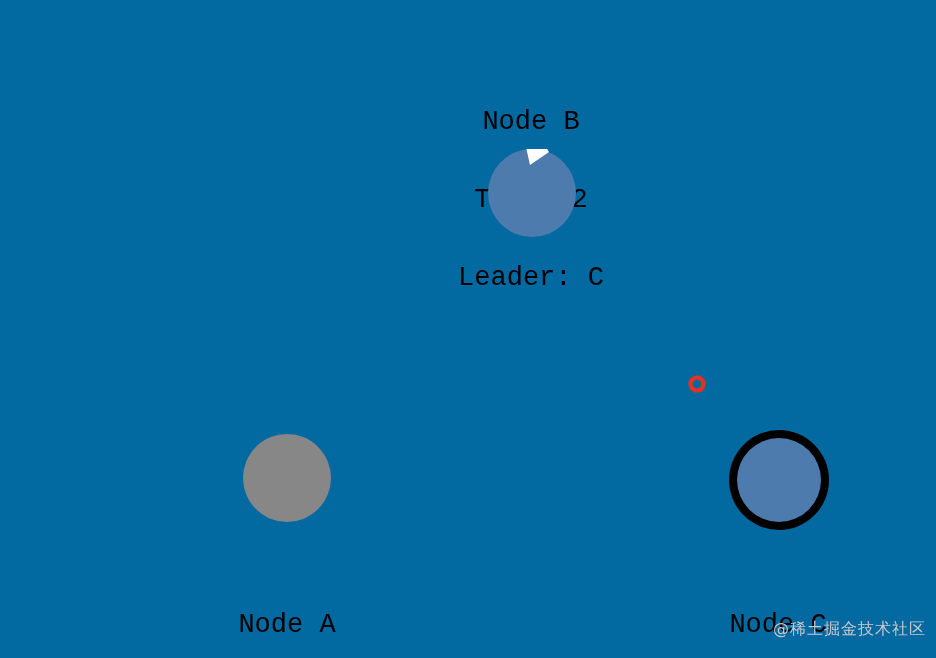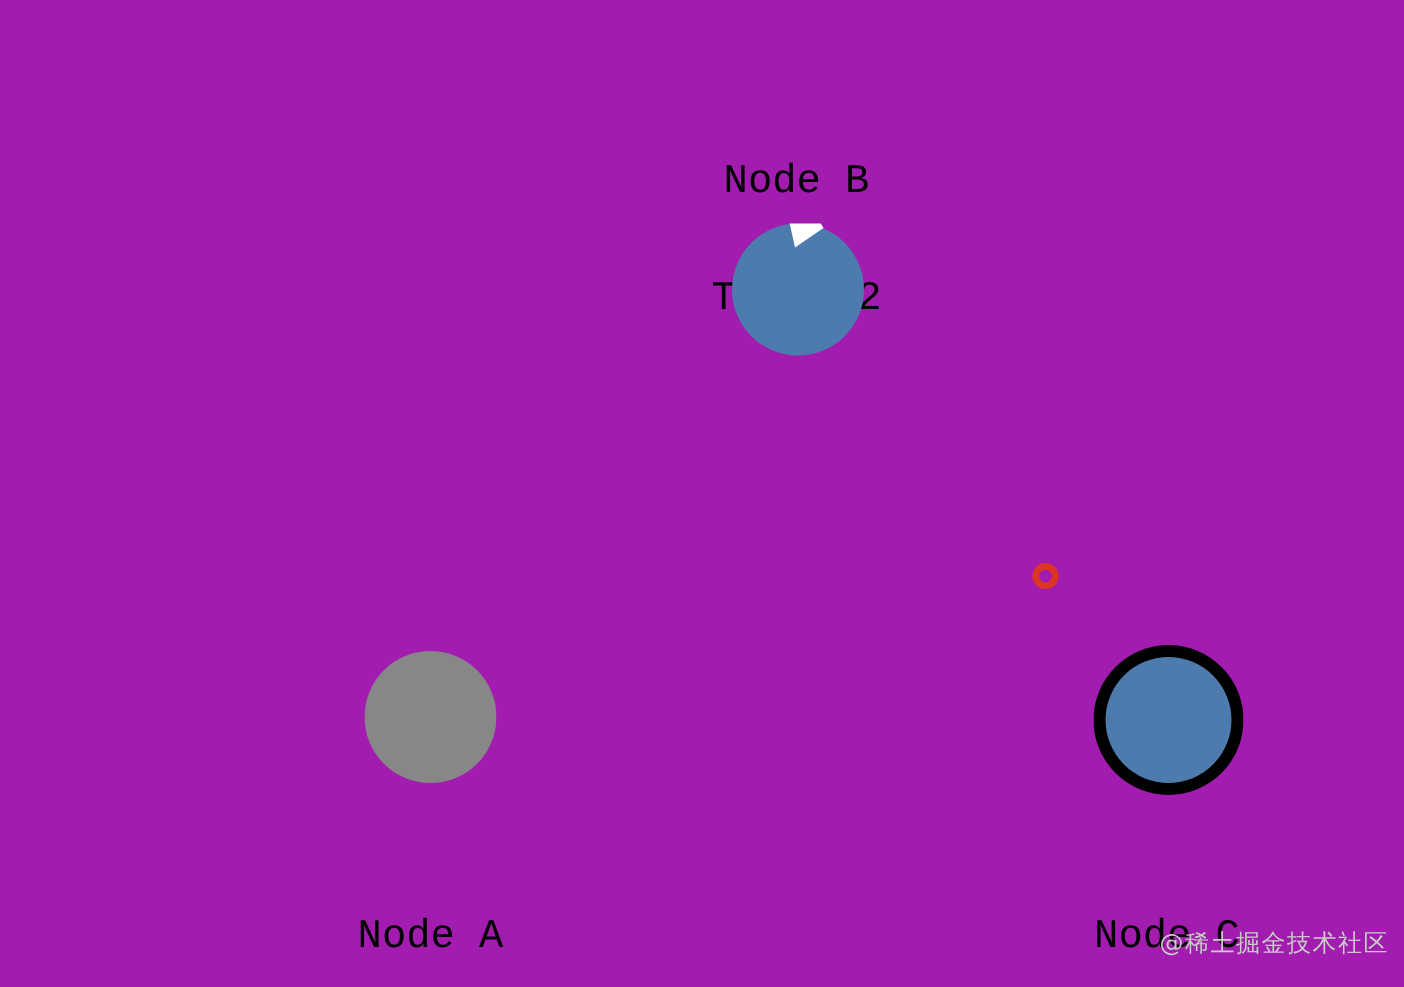--- a/index.html
+++ b/index.html
@@ -4,21 +4,21 @@
 <style>
   html, body {
     margin: 0;
     padding: 0;
     background: #ffffff;
   }
   .canvas {
     position: relative;
     width: 936px;
     height: 658px;
-    background: #a21caf;
+    background: #0369a1;
     overflow: hidden;
     font-family: "Liberation Mono", "DejaVu Sans Mono", monospace;
   }
   .node-label {
     position: absolute;
     transform: translateX(-50%);
     text-align: center;
     font-size: 27px;
     line-height: 26px;
     color: #000000;
@@ -40,20 +40,21 @@
   }
 </style>
 </head>
 <body>
 
 <div class="canvas">
 
   <div class="node-label" style="left:531px; top:57px;">
     <div>Node B</div>
     <div>Term: 2</div>
+    <div>Leader: C</div>
   </div>
 
   <svg class="shape" style="left:488px; top:149px;" width="90" height="90" viewBox="0 0 90 90">
     <circle cx="44" cy="44" r="44" fill="#4d7bad"></circle>
     <polygon points="38,-2 42,16 61,3 58,-2" fill="#ffffff"></polygon>
   </svg>
 
   <svg class="shape" style="left:687px; top:374px;" width="20" height="20" viewBox="0 0 20 20">
     <circle cx="10" cy="10" r="6.5" fill="none" stroke-width="4.5" stroke="#dc3425"></circle>
   </svg>

